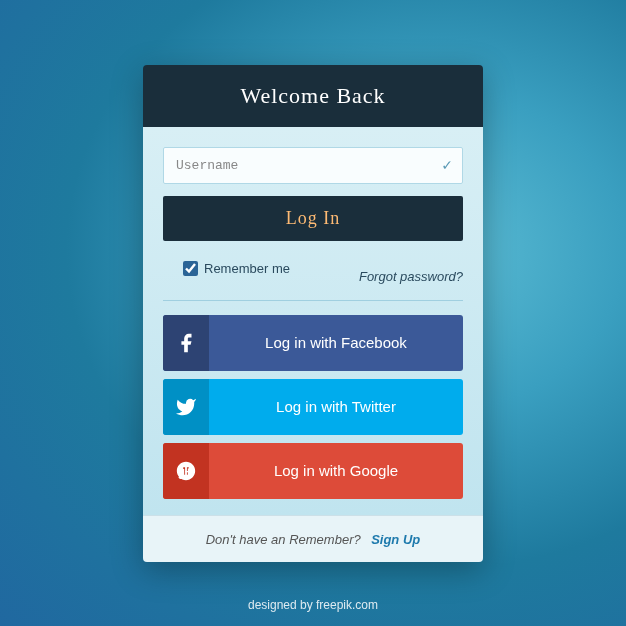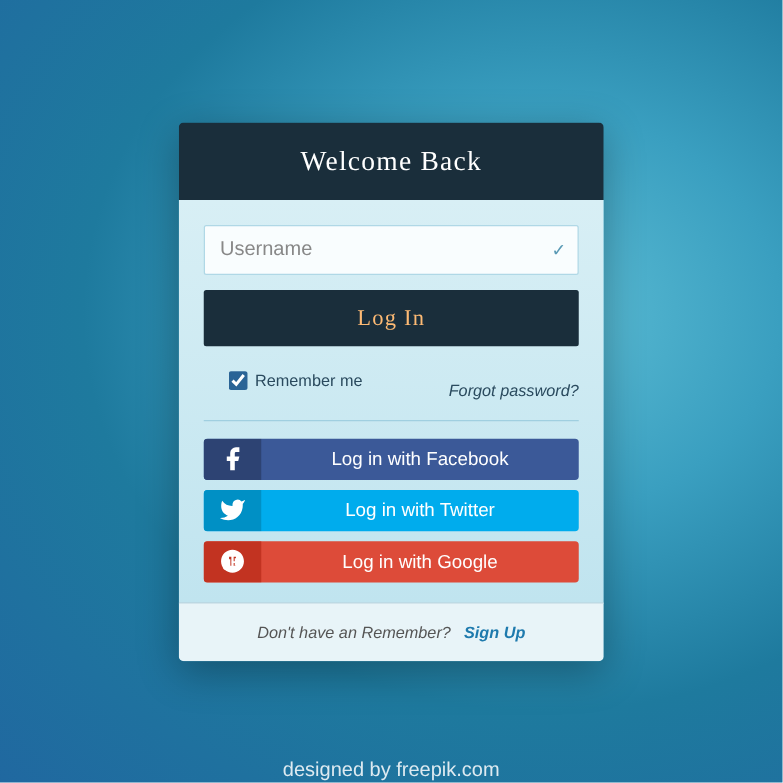--- a/index.html
+++ b/index.html
@@ -58,23 +58,24 @@
       display: flex;
       align-items: center;
     }
 
     .input-field {
       width: 100%;
       padding: 10px 36px 10px 12px;
       border: 1px solid #b0d8e6;
       border-radius: 2px;
       background: rgba(255,255,255,0.85);
-      font-size: 16px;
+      font-size: 13px;
       color: #555;
       outline: none;
+      font-family: Liberation Mono, monospace;
     }
 
     .input-field::placeholder {
       color: #888;
     }
 
     .input-icon {
       position: absolute;
       right: 10px;
       font-size: 14px;
@@ -139,21 +140,21 @@
       margin-bottom: 0;
     }
 
     .social-btn {
       display: flex;
       align-items: center;
       border: none;
       border-radius: 3px;
       cursor: pointer;
       overflow: hidden;
-      height: 33px;
+      height: 56px;
     }
 
     .social-icon-wrap {
       width: 46px;
       height: 100%;
       display: flex;
       align-items: center;
       justify-content: center;
       flex-shrink: 0;
     }
@@ -210,25 +211,25 @@
     .card-footer a {
       font-size: 13px;
       color: #1e7aad;
       text-decoration: none;
       font-weight: bold;
       font-style: italic;
     }
 
     .bottom-credit {
       position: absolute;
-      bottom: 0;
+      bottom: 14px;
       left: 0; right: 0;
       text-align: center;
       color: rgba(255,255,255,0.85);
-      font-size: 16px;
+      font-size: 12px;
     }
   </style>
 </head>
 <body>
 
 <div class="card">
   <div class="card-header">
     <h1>Welcome Back</h1>
   </div>
 

